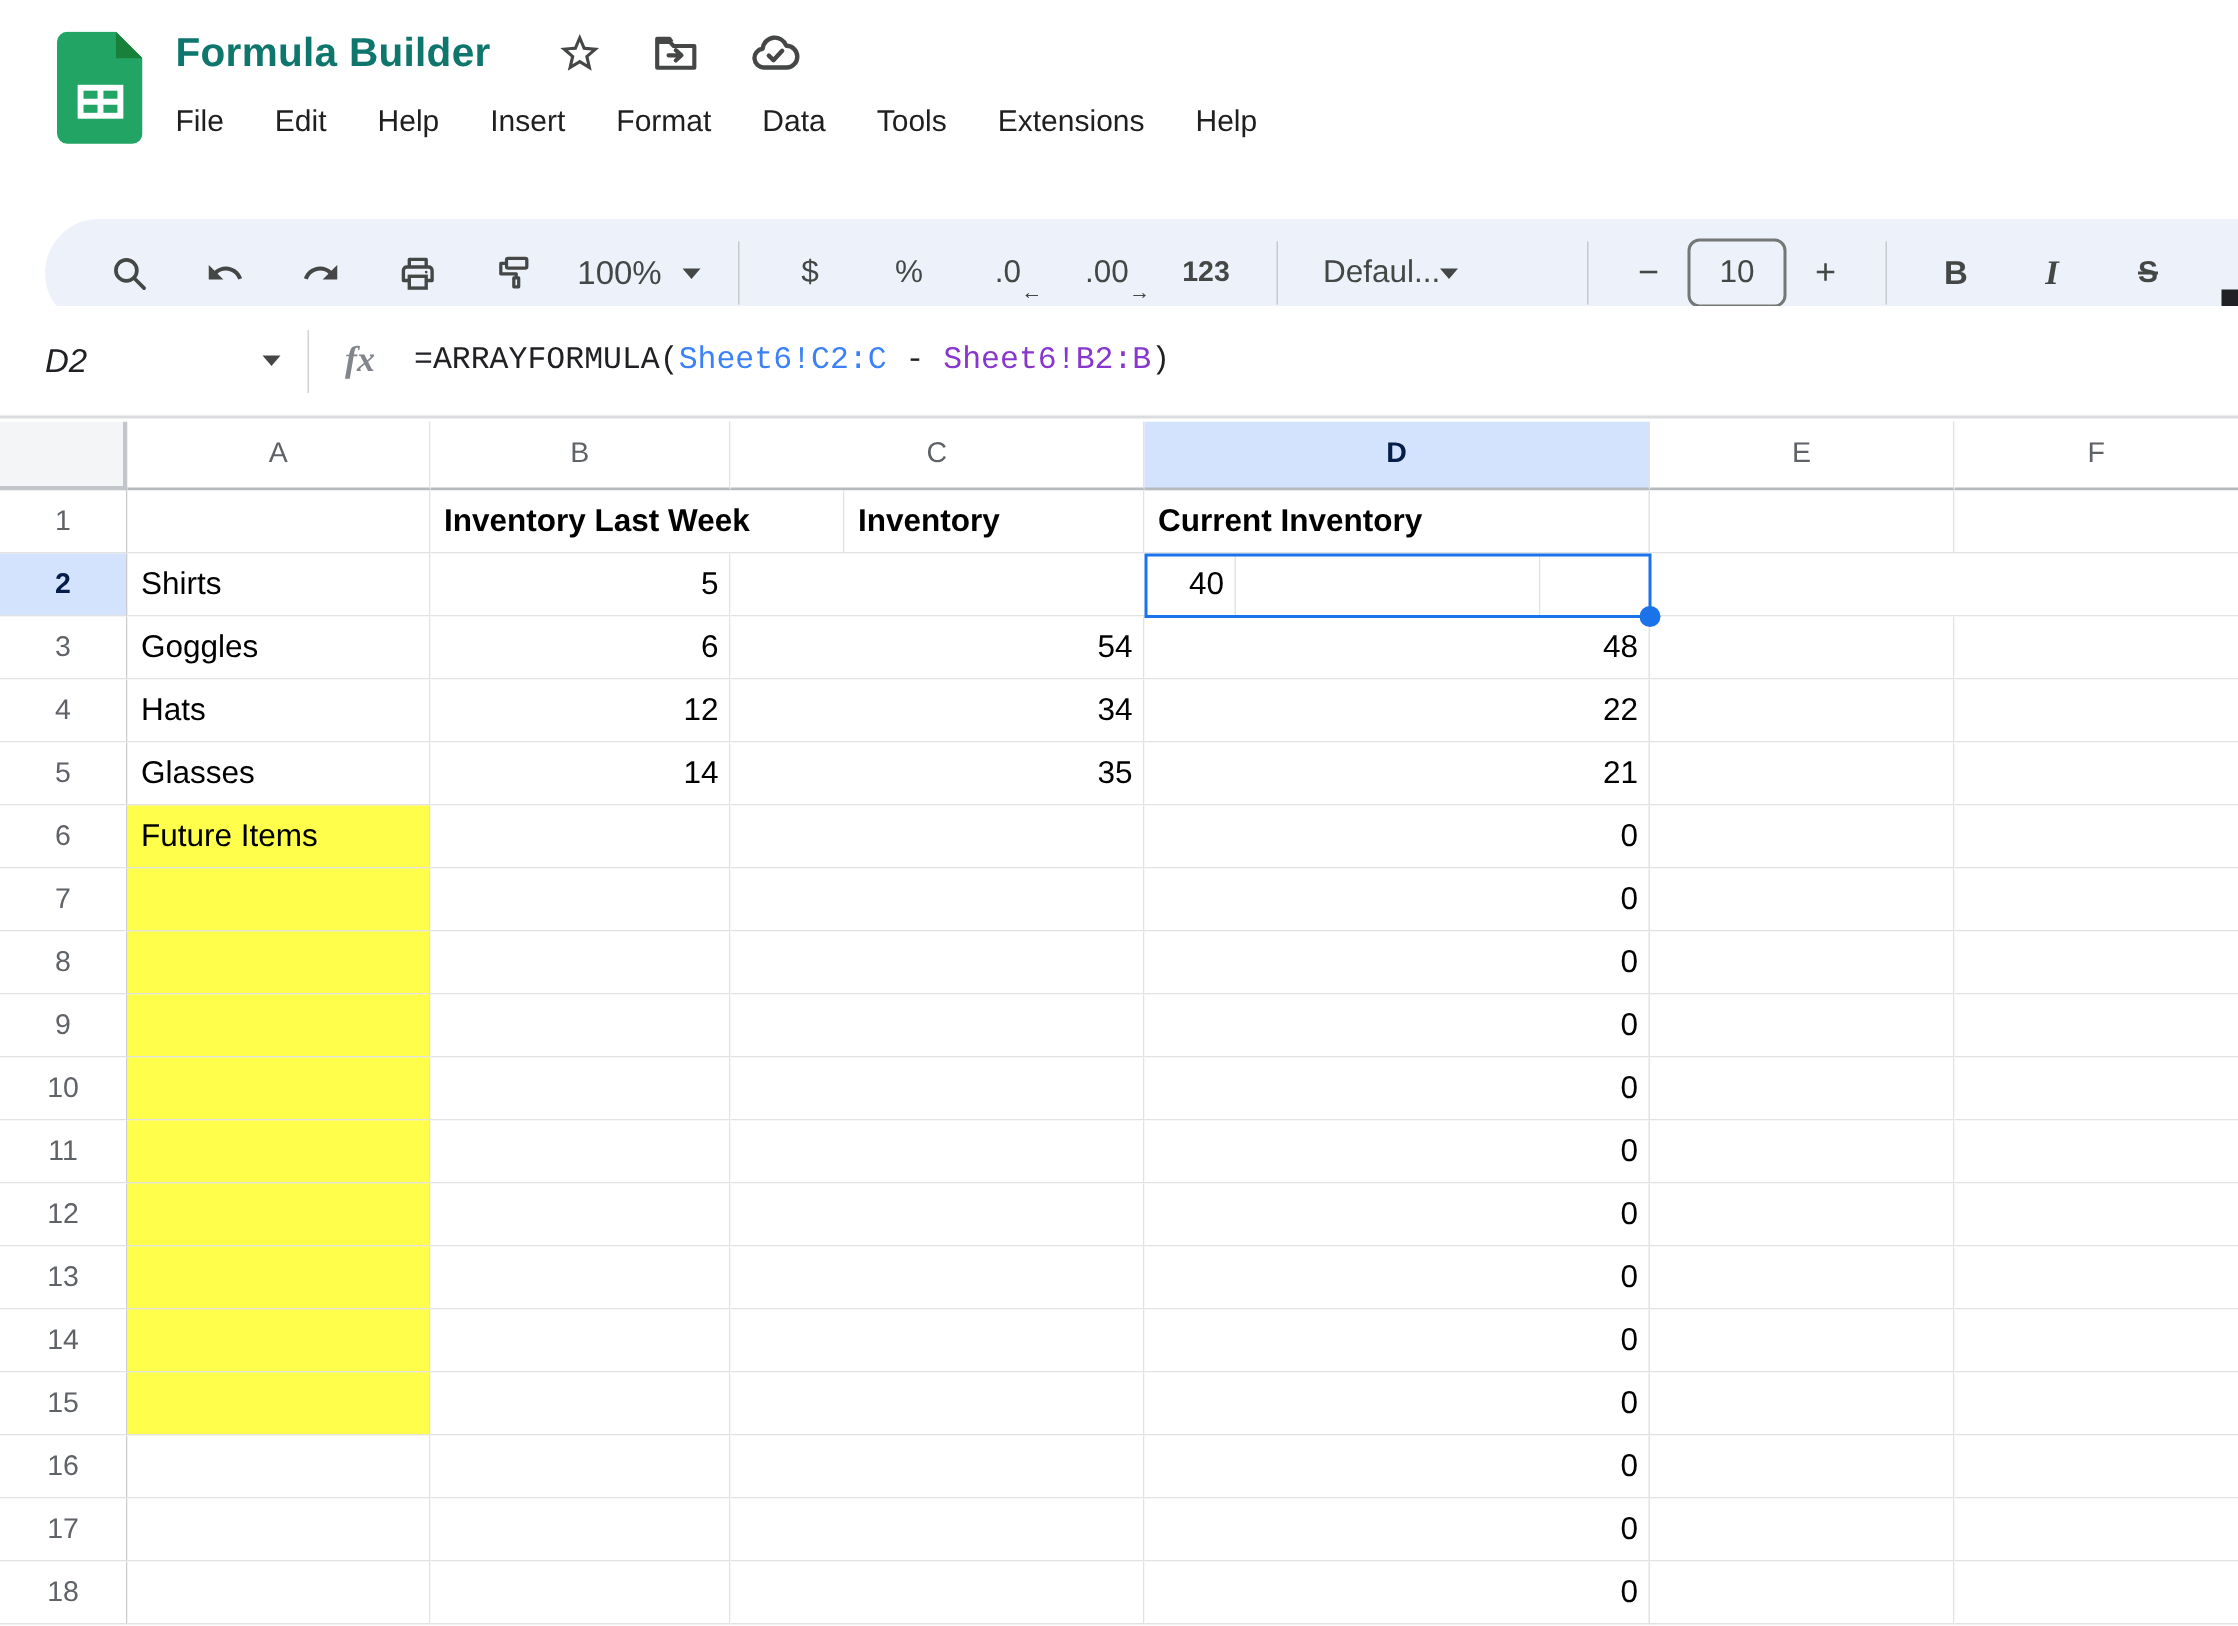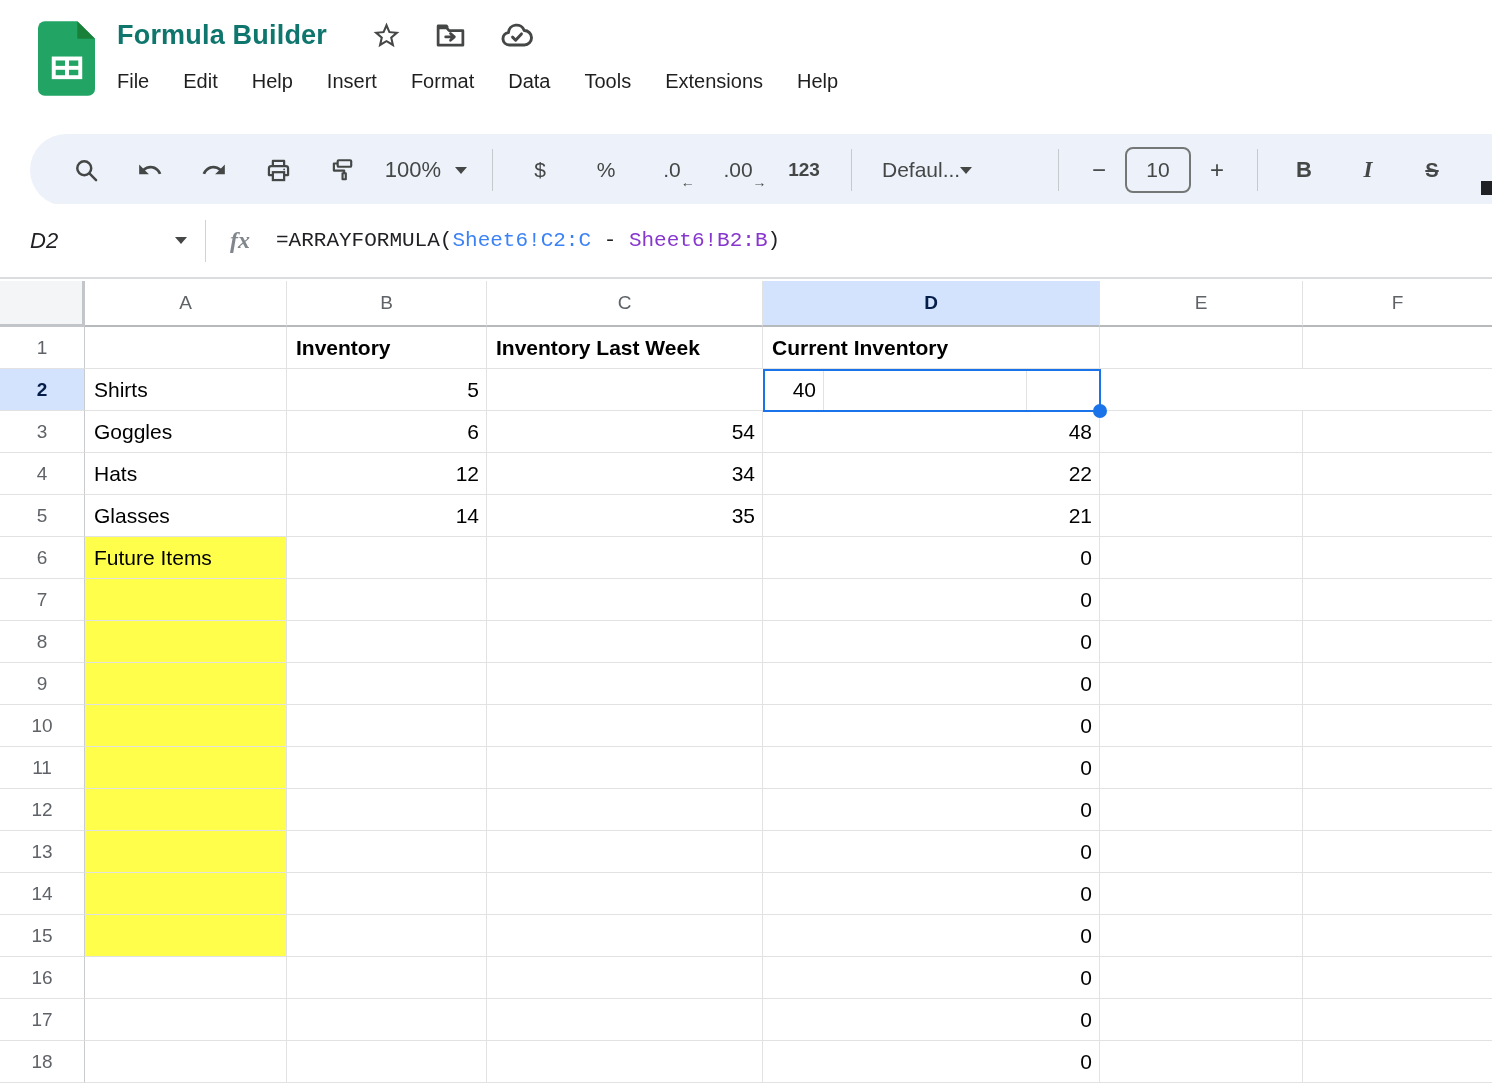--- a/index.html
+++ b/index.html
@@ -12,21 +12,21 @@
   .logo { position:absolute; left:38px; top:21px; }
   .title-row { position:absolute; left:117px; top:18px; display:flex; align-items:center; }
   .doc-title { font-size:27px; font-weight:600; color:#0f766e; letter-spacing:.2px; }
   .doc-icons { display:flex; align-items:center; gap:32px; margin-left:44px; }
   .doc-icons svg { display:block; }
   .menu-row { position:absolute; left:117px; top:70px; display:flex; gap:34px;
               font-size:20px; color:#1f1f1f; }
   .menu-item { cursor:default; }
 
   
-  .toolbar { position:absolute; top:134px; left:30px; right:0; height:72px;
+  .toolbar { position:absolute; top:146px; left:30px; right:0; height:72px;
              background:#edf2fa; border-radius:36px 0 0 36px;
              display:flex; align-items:center; padding-left:24px; color:#444746; }
   .tbtn { width:64px; height:46px; display:flex; align-items:center; justify-content:center;
           color:#444746; flex:none; }
   .tbtn.fmt { width:66px; font-size:21px; }
   .tbtn svg { display:block; }
   .tdiv { width:1px; height:42px; background:#c6c9cd; margin:0 14px; flex:none; }
   .zoom-ctl { width:104px; height:46px; display:flex; align-items:center; justify-content:center;
               gap:14px; font-size:22px; flex:none; }
   .caret { width:0; height:0; border-left:6px solid transparent; border-right:6px solid transparent;
@@ -227,22 +227,22 @@
       <div class="ch cB">B</div>
       <div class="ch cC">C</div>
       <div class="ch cD sel-hdr">D</div>
       <div class="ch cE">E</div>
       <div class="ch cF">F</div>
     </div>
 
     <div class="r">
       <div class="cell rh">1</div>
       <div class="cell cA txt"></div>
+      <div class="cell cC txt hdr">Inventory Last Week</div>
       <div class="cell cB txt hdr">Inventory</div>
-      <div class="cell cC txt hdr">Inventory Last Week</div>
       <div class="cell cD txt hdr">Current Inventory</div>
       <div class="cell cE"></div>
       <div class="cell cF"></div>
     </div>
 
     <div class="r">
       <div class="cell rh sel-hdr">2</div>
       <div class="cell cA txt">Shirts</div>
       <div class="cell cB num">5</div>
       <div class="cell cD num">40</div>

